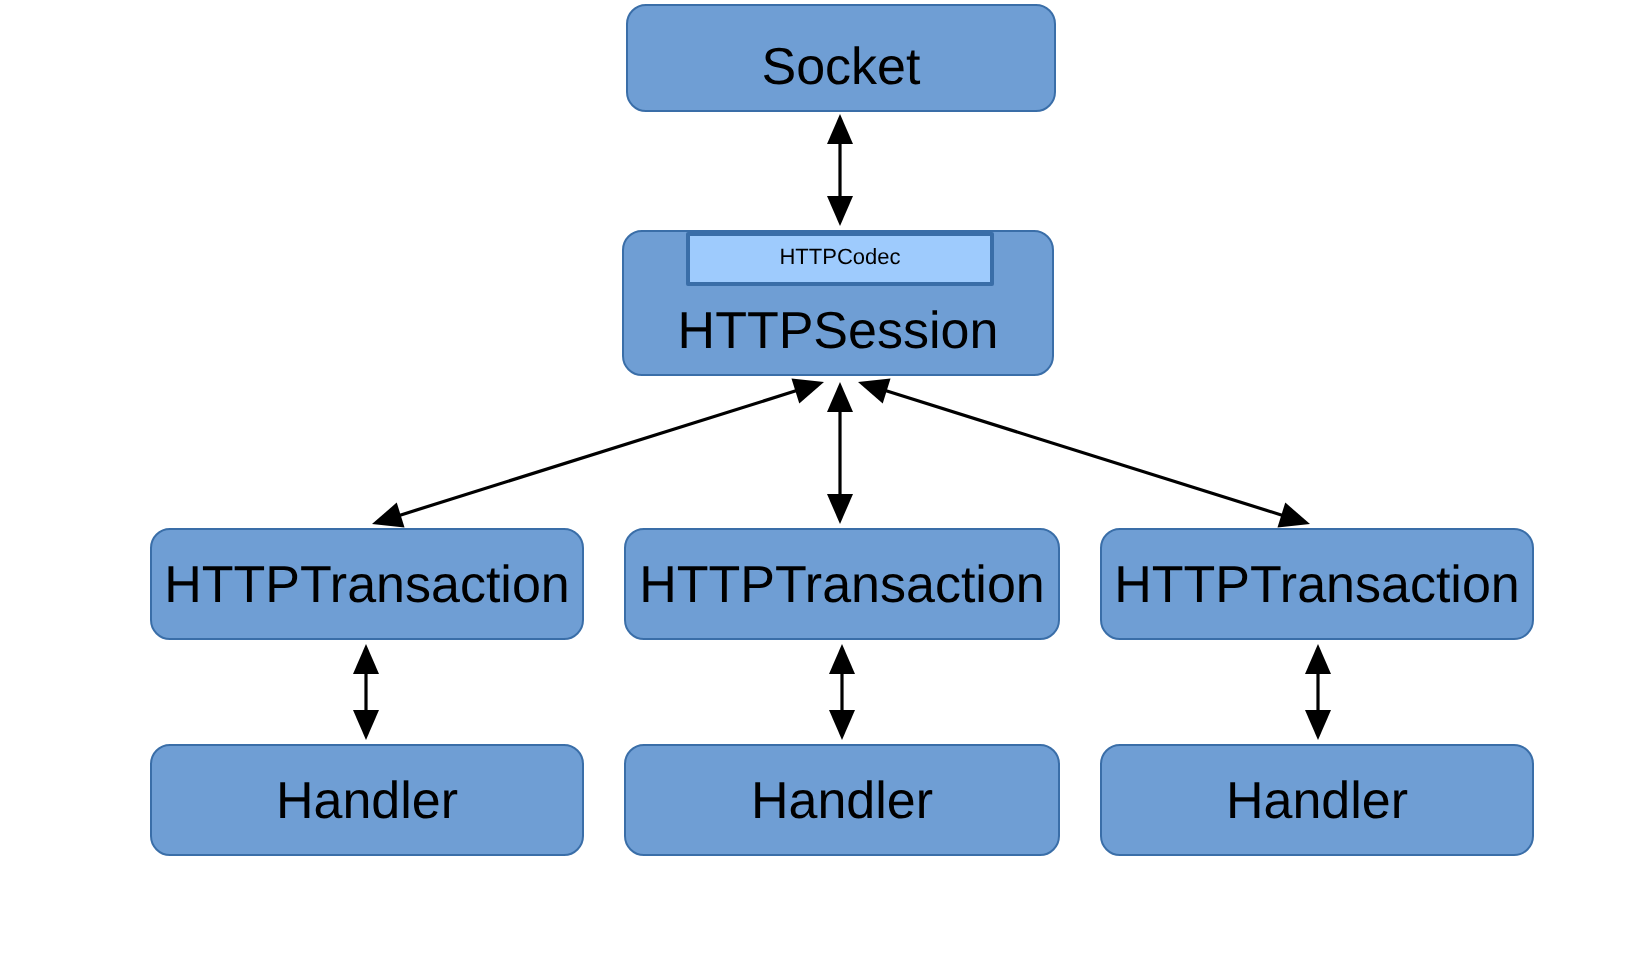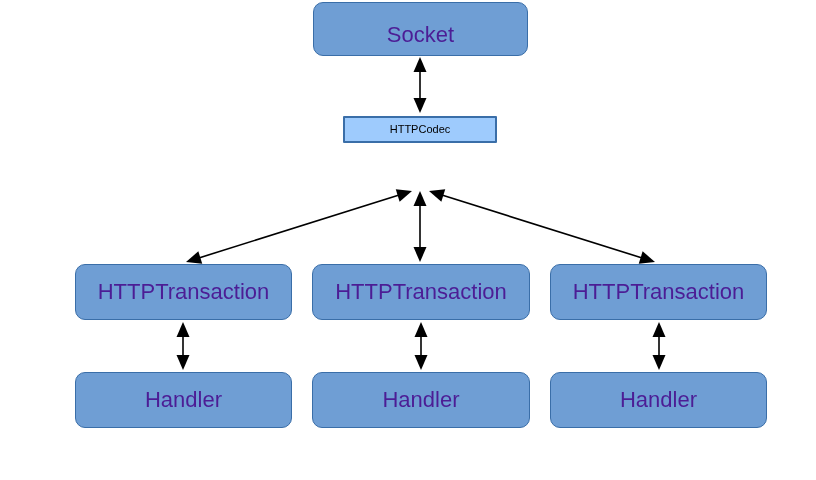--- a/index.html
+++ b/index.html
@@ -25,22 +25,22 @@
   }
   .node {
     position: absolute;
     box-sizing: border-box;
     background: #6f9ed4;
     border: 1px solid #3a6ea8;
     border-radius: 10px;
     display: flex;
     align-items: center;
     justify-content: center;
-    color: #4c1d95;
-    font-size: 22px;
+    color: #000000;
+    font-size: 26px;
     line-height: 1;
     white-space: nowrap;
   }
   .node.has-inner {
     align-items: flex-end;
     padding-bottom: 9px;
   }
   .inner-box {
     position: absolute;
     box-sizing: border-box;
@@ -96,20 +96,23 @@
         <line x1="659" y1="333" x2="659" y2="359" stroke="#000000" stroke-width="1.6"></line>
       </g>
       <polygon points="659,370 652.5,355 665.5,355" fill="#000000"></polygon>
       <polygon points="659,322 665.5,337 652.5,337" fill="#000000"></polygon>
     </svg>
 
   <div class="node has-inner" style="left: 313px; top: 2px; width: 215px; height: 54px;">
     <span>Socket</span>
   </div>
 
+  <div class="node has-inner" style="left: 311px; top: 115px; width: 216px; height: 73px;">
+    <span>HTTPSession</span>
+  </div>
 
   <div class="inner-box" style="left: 343px; top: 116px; width: 154px; height: 27px;">
     <span>HTTPCodec</span>
   </div>
 
   <div class="node" style="left: 75px; top: 264px; width: 217px; height: 56px;">
     <span>HTTPTransaction</span>
   </div>
 
   <div class="node" style="left: 312px; top: 264px; width: 218px; height: 56px;">

